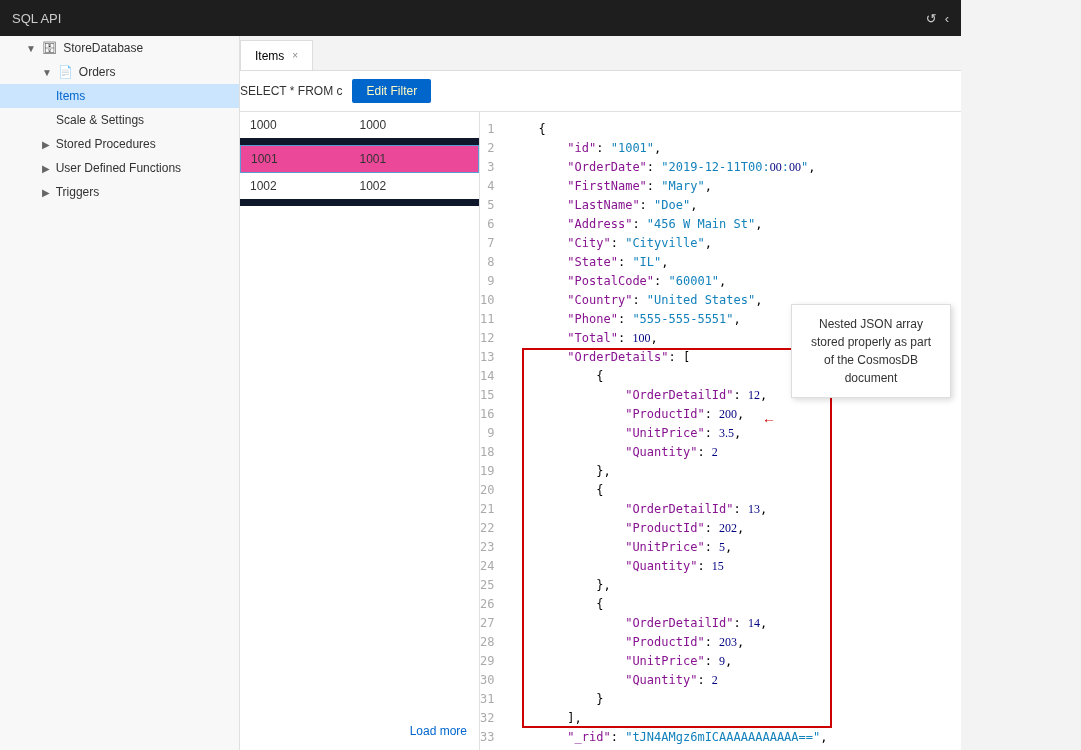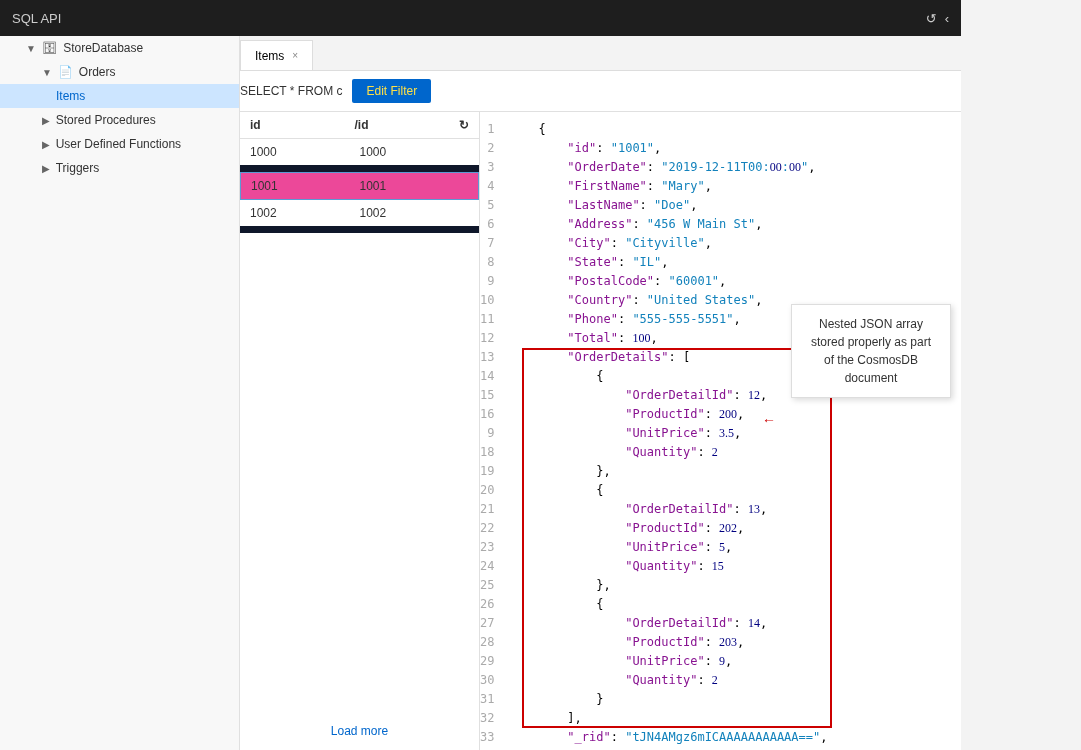--- a/index.html
+++ b/index.html
@@ -27,35 +27,35 @@
     .content-area { flex: 1; display: flex; flex-direction: column; overflow: hidden; }
     
     
     .tabs-bar { height: 35px; background: #f3f3f3; border-bottom: 1px solid #ddd; display: flex; align-items: flex-end; }
     .tab { padding: 6px 14px; font-size: 12px; background: #fff; border: 1px solid #ddd; border-bottom: none; cursor: pointer; display: flex; align-items: center; gap: 8px; height: 30px; }
     .tab .tab-close { font-size: 10px; color: #888; }
     
     
     .query-bar { padding: 8px 0; border-bottom: 1px solid #e0e0e0; display: flex; align-items: center; gap: 10px; background: #fff; }
     .query-text { font-size: 12px; color: #333; }
-    .edit-filter-btn { background: #0066cc; color: #fde047; border: none; padding: 5px 14px; font-size: 12px; cursor: pointer; border-radius: 2px; }
+    .edit-filter-btn { background: #0066cc; color: #fef9c3; border: none; padding: 5px 14px; font-size: 12px; cursor: pointer; border-radius: 2px; }
     
     
     .split-panel { display: flex; flex: 1; overflow: hidden; }
     
     
     .table-panel { width: 240px; border-right: 1px solid #e0e0e0; display: flex; flex-direction: column; background: #fff; flex-shrink: 0; }
     .table-header { display: flex; padding: 6px 10px; border-bottom: 1px solid #e0e0e0; font-size: 12px; font-weight: 600; color: #333; align-items: center; }
     .col-id { flex: 1; }
     .col-rid { flex: 1; }
     .refresh-icon { margin-left: auto; font-size: 12px; cursor: pointer; }
     .table-body { flex: 1; overflow-y: auto; }
     .table-row { display: flex; padding: 6px 10px; border-bottom: 7px solid #0f172a; cursor: pointer; font-size: 12px; color: #333; }
     .table-row.selected { background: #ec4899; border: 1px solid #5b9bd5; }
-    .load-more { text-align: center; padding: 12px; color: #0066cc; cursor: pointer; font-size: 12px; }
+    .load-more { text-align: right; padding: 12px; color: #0066cc; cursor: pointer; font-size: 12px; }
     
     
     .json-panel { flex: 1; overflow: auto; background: #fff; padding: 8px 0; position: relative; }
     .line-numbers { float: left; width: 36px; text-align: right; padding-right: 8px; color: #aaa; font-size: 12px; font-family: 'Consolas', monospace; line-height: 19px; user-select: none; }
     .json-content { margin-left: 36px; font-size: 12px; font-family: 'Consolas', monospace; line-height: 19px; padding-right: 20px; }
     .json-line { white-space: pre; }
     
     .json-key { color: #881391; }
     .json-string { color: #1382bc; }
     .json-number { color: #000080; font-family: Liberation Serif, serif; }
@@ -89,20 +89,23 @@
       <div class="sidebar-item indent2">
         <span class="expand-icon">▼</span>
         <span>📄</span>
         <span>Orders</span>
       </div>
 
       <div class="sidebar-item indent3 active">
         <span>Items</span>
       </div>
 
+      <div class="sidebar-item indent3">
+        <span>Scale &amp; Settings</span>
+      </div>
 
       <div class="sidebar-item indent2">
         <span class="expand-icon">▶</span>
         <span>Stored Procedures</span>
       </div>
 
       <div class="sidebar-item indent2">
         <span class="expand-icon">▶</span>
         <span>User Defined Functions</span>
       </div>
@@ -123,25 +126,20 @@
       </div>
 
       <div class="query-bar">
         <span class="query-text">SELECT * FROM c</span>
         <button class="edit-filter-btn">Edit Filter</button>
       </div>
 
       <div class="split-panel">
 
         <div class="table-panel">
-          <div class="table-header">
-            <span class="col-id">id</span>
-            <span class="col-rid">/id</span>
-            <span class="refresh-icon">↻</span>
-          </div>
           <div class="table-body">
             <div class="table-row">
               <span class="col-id">1000</span>
               <span class="col-rid">1000</span>
             </div>
             <div class="table-row selected">
               <span class="col-id">1001</span>
               <span class="col-rid">1001</span>
             </div>
             <div class="table-row">

